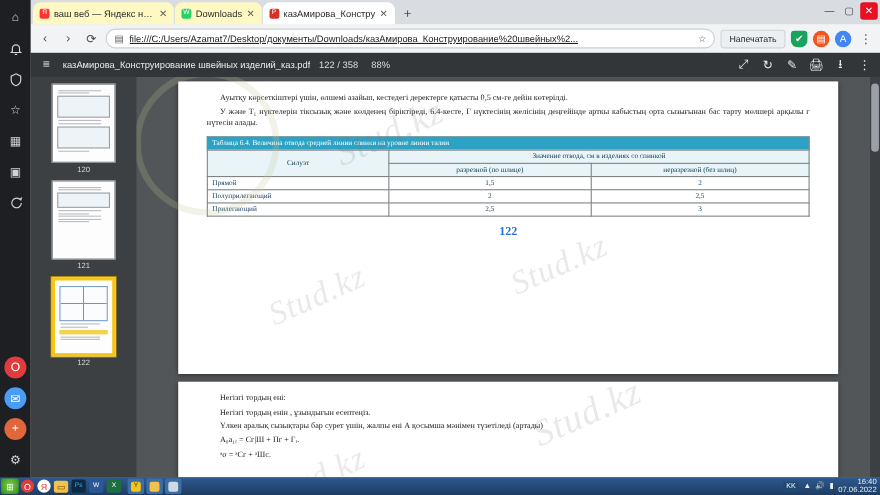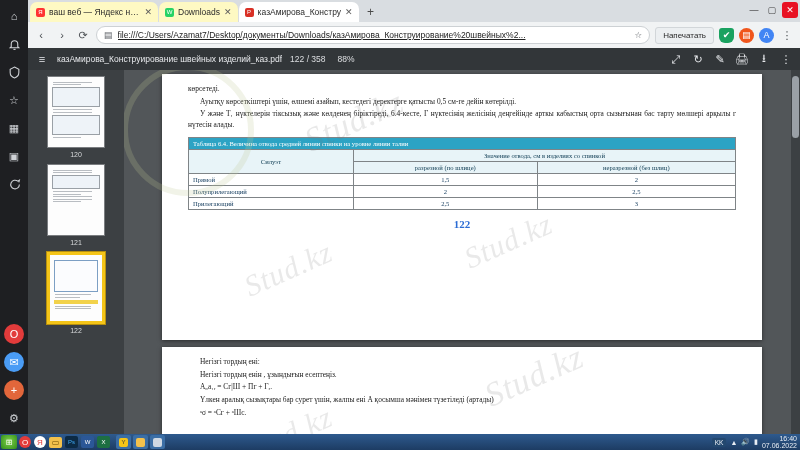--- a/index.html
+++ b/index.html
@@ -555,21 +555,20 @@
       </div>
 
       <div class="pagearea">
 
         <div class="page top">
           <div class="flower" style="left:-40px; top:-10px;"></div>
           <div class="wm big" style="left:140px; top:28px;">Stud.kz</div>
           <div class="wm" style="left:300px; top:150px;">Stud.kz</div>
           <div class="wm" style="left:80px; top:178px;">Stud.kz</div>
 
-          <p class="ptext">көрсетеді.</p>
           <p class="ptext ind">Ауытқу көрсеткіштері үшін, өлшемі азайып, кестедегі деректерге қатысты 0,5 см-ге дейін көтерілді.</p>
           <p class="ptext ind">У және Т₁ нүктелерін тіксызық және көлденең біріктіреді, 6.4-кесте, Г нүктесінің желісінің деңгейінде арткы кабыстың орта сызығынан бас тарту мөлшері арқылы г нүтесін алады.</p>
 
           <table class="book">
             <caption>Таблица 6.4. Величина отвода средней линии спинки на уровне линии талии</caption>
             <thead>
               <tr>
                 <th class="hdr" rowspan="2">Силуэт</th>
                 <th class="hdr" colspan="2">Значение отвода, см в изделиях со спинкой</th>
               </tr>
@@ -599,22 +598,22 @@
 
           <div class="pnum">122</div>
         </div>
 
         <div class="page bottom">
           <div class="wm big" style="left:320px; top:10px;">Stud.kz</div>
           <div class="wm" style="left:80px; top:70px;">Stud.kz</div>
 
           <p class="ptext ind">Негізгі тордың ені:</p>
           <p class="ptext ind">Негізгі тордың енін , ұзындығын есептеңіз.</p>
+          <p class="ptext ind">Үлкен аралық сызықтары бар сурет үшін, жалпы ені А қосымша мәнімен түзетіледі (артады)</p>
           <p class="ptext ind">А₀а₁ᵣ = Cг|Ш + Пг + Гᵣ.</p>
-          <p class="ptext ind">Үлкен аралық сызықтары бар сурет үшін, жалпы ені А қосымша мәнімен түзетіледі (артады)</p>
           <p class="ptext ind">ᵃσ = ᵃСг + ᵃШс.</p>
 
         </div>
 
         <div class="vscroll">
           <div class="vthumb"></div>
         </div>
       </div>
     </div>
   </div>

